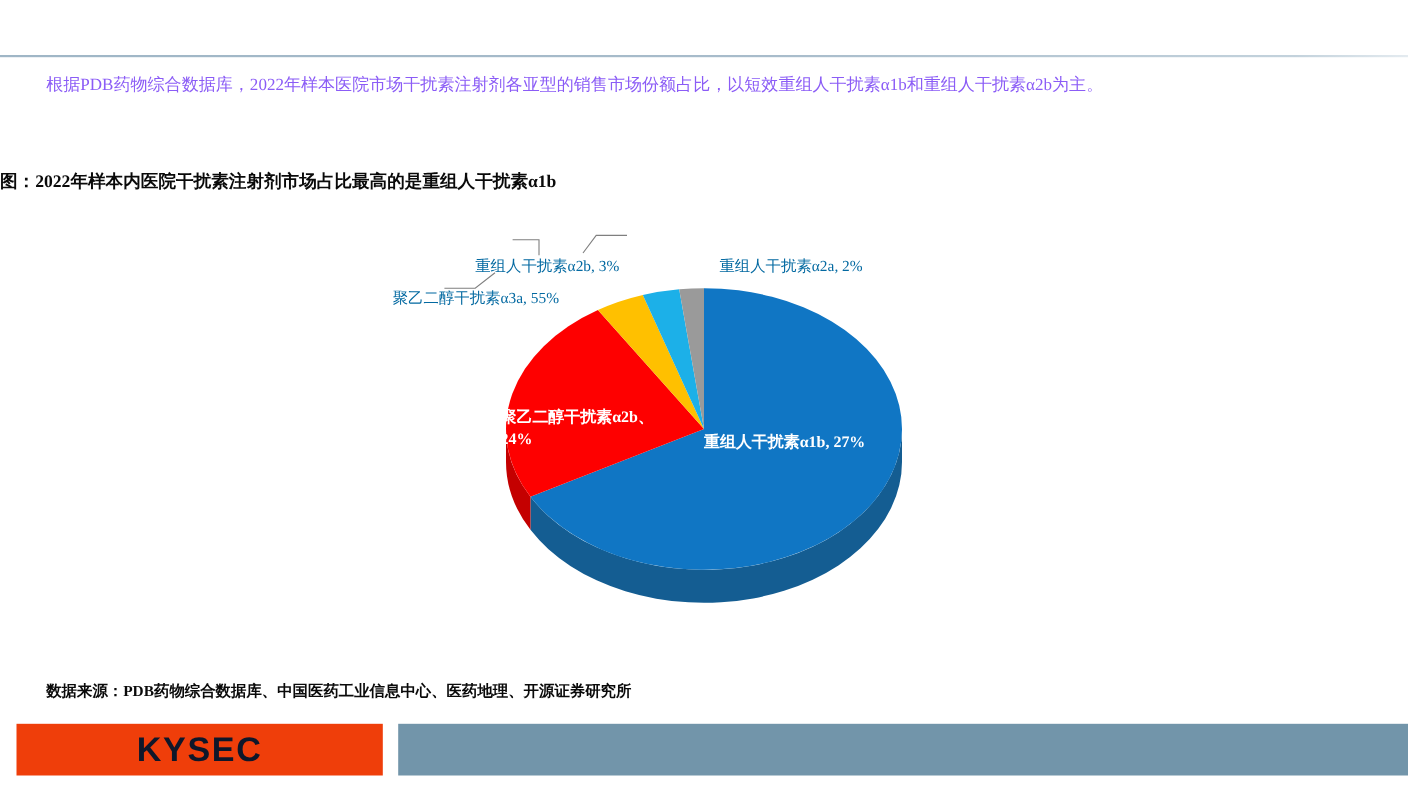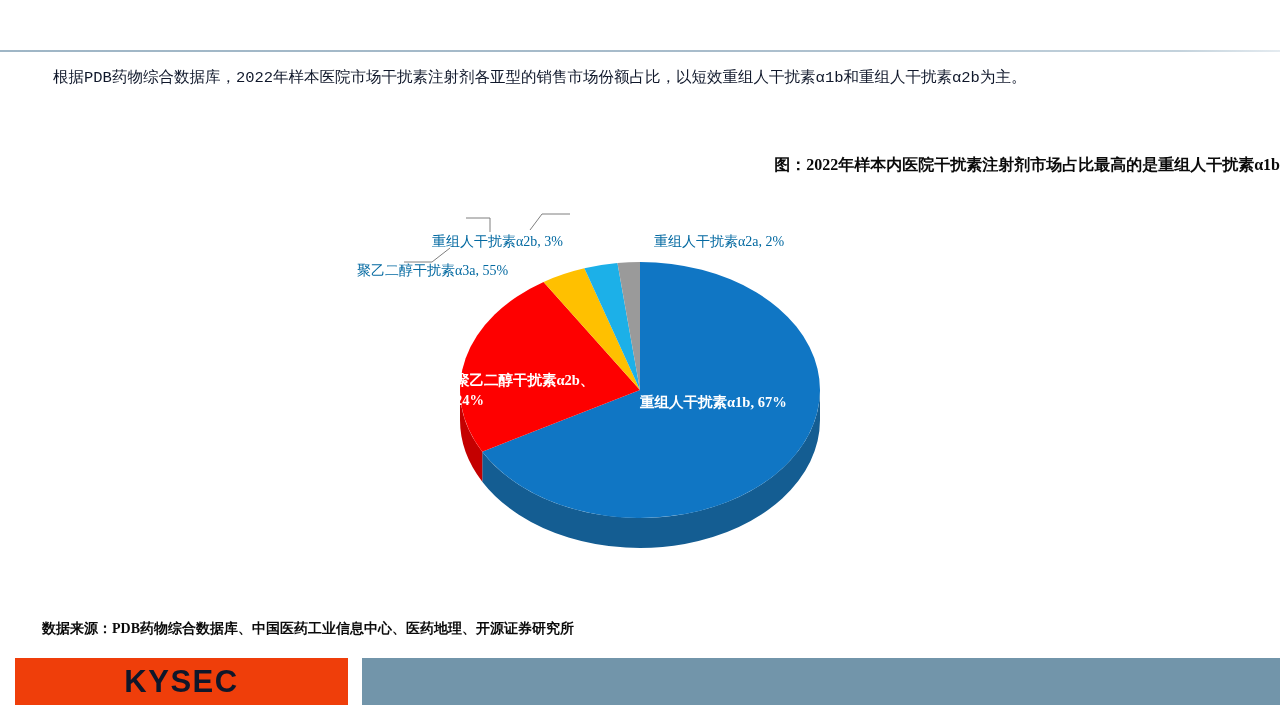--- a/index.html
+++ b/index.html
@@ -59,35 +59,34 @@
     height: 2px;
     background: linear-gradient(to right, #9FB6C6 0%, #A8BCCB 55%, #C3D2DC 92%, #E4EBF0 100%);
   }
 
   
   #intro-text {
     position: absolute;
     left: 42px;
     top: 66px;
     width: 1196px;
-    font-family: Liberation Mono, monospace;
+    font-family: Liberation Serif, serif;
     font-size: 15.5px;
     line-height: 24px;
     text-align: justify;
-    color: #0f172a;
-    margin-left: 11px;
+    color: #8b5cf6;
   }
 
   
   #chart-caption {
     position: absolute;
     left: 0;
     top: 155px;
     width: 1280px;
-    text-align: right;
+    text-align: left;
     font-family: "Liberation Serif", "DejaVu Serif", serif;
     font-weight: bold;
     font-size: 16px;
     color: #0a0a0a;
   }
   #pie-figure {
     position: absolute;
     left: 300px;
     top: 200px;
     width: 700px;
@@ -195,20 +194,20 @@
 </div>
 
 <div class="callout" id="callout-a2b">重组人干扰素α2b, 3%</div>
 <div class="callout" id="callout-a3a">聚乙二醇干扰素α3a, 55%</div>
 <div class="callout" id="callout-a2a">重组人干扰素α2a, 2%</div>
 
 <div class="inner-label" id="inner-label-peg2b">
   <span>聚乙二醇干扰素α2b、</span><br>
   <span>24%</span>
 </div>
-<div class="inner-label" id="inner-label-a1b">重组人干扰素α1b, 67%</div>
+<div class="inner-label" id="inner-label-a1b">重组人干扰素α1b, 27%</div>
 
 <div id="source-note">数据来源：PDB药物综合数据库、中国医药工业信息中心、医药地理、开源证券研究所</div>
 
 <div id="footer-logo-bar">
   <div id="footer-logo-text">KYSEC</div>
 </div>
 <div id="footer-accent-bar"></div>
 
 </body></html>

